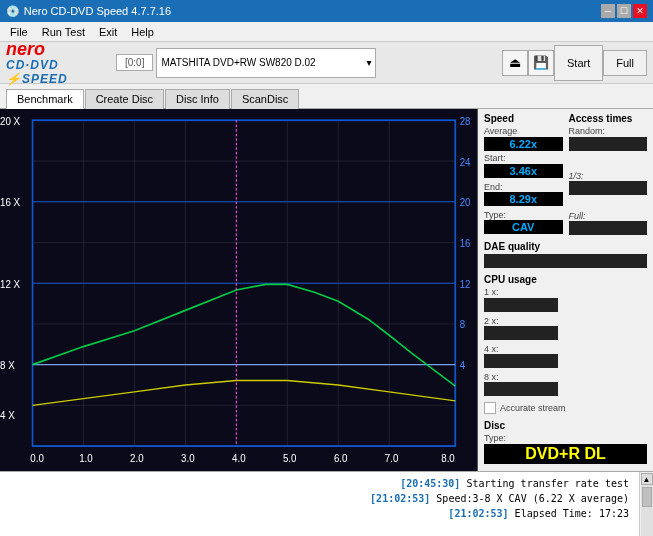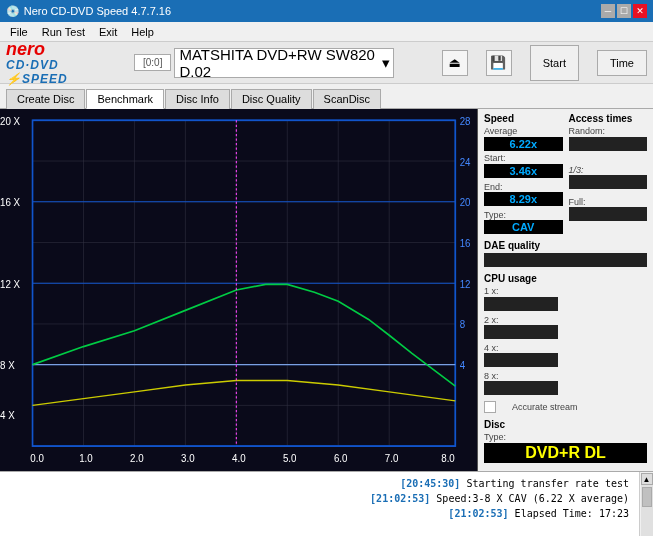--- a/index.html
+++ b/index.html
@@ -64,21 +64,21 @@
       font-size: 11px;
     }
 
     
     .toolbar {
       background: #e8e8e8;
       height: 42px;
       display: flex;
       align-items: center;
       padding: 0 6px;
-      gap: 18px;
+      gap: 0;
       border-bottom: 1px solid #ccc;
     }
     .logo-area {
       display: flex;
       flex-direction: column;
       align-items: flex-start;
       width: 110px;
     }
     .logo-nero {
       font-size: 18px;
@@ -107,21 +107,21 @@
       padding: 2px 8px;
       font-size: 10px;
       color: #555;
       min-width: 24px;
       text-align: center;
     }
     .drive-combo {
       background: #fff;
       border: 1px solid #aaa;
       padding: 2px 4px;
-      font-size: 15px;
+      font-size: 10px;
       flex: 1;
       max-width: 220px;
       height: 30px;
       display: flex;
       align-items: center;
       justify-content: space-between;
       cursor: pointer;
     }
     .toolbar-icon-btn {
       width: 26px;
@@ -226,21 +226,21 @@
     .panel-sub-label {
       font-size: 9px;
       color: #444;
       margin-bottom: 1px;
     }
 
     
     .checkbox-row {
       display: flex;
       align-items: center;
-      gap: 16px;
+      gap: 4px;
     }
     .checkbox-box {
       width: 12px;
       height: 12px;
       border: 1px solid #aaa;
       background: #fff;
     }
 
     
     .disc-type-value {
@@ -352,28 +352,27 @@
   <div class="drive-selector">
     <div class="drive-label">[0:0]</div>
     <div class="drive-combo">
       <span>MATSHITA DVD+RW SW820 D.02</span>
       <span>▾</span>
     </div>
   </div>
   <div class="toolbar-icon-btn" title="Eject">⏏</div>
   <div class="toolbar-icon-btn" title="Save">💾</div>
   <button class="btn-start">Start</button>
-  <button class="btn-exit">Time</button>
+  <button class="btn-exit">Full</button>
 </div>
 
 <div class="tabs">
+  <div class="tab active"><span>Benchmark</span></div>
   <div class="tab"><span>Create Disc</span></div>
-  <div class="tab active"><span>Benchmark</span></div>
   <div class="tab"><span>Disc Info</span></div>
-  <div class="tab"><span>Disc Quality</span></div>
   <div class="tab"><span>ScanDisc</span></div>
 </div>
 
 <div class="main-content">
 
   <div class="chart-area">
     <svg class="chart-svg" viewBox="0 0 440 320" preserveAspectRatio="none">
 
       <rect width="440" height="320" fill="#0a0a1a"></rect>
 
@@ -460,25 +459,25 @@
         <div style="margin-top:2px;">
           <span class="panel-sub-label">Type:</span>
         </div>
         <div class="panel-value-box">CAV</div>
       </div>
 
       <div class="col-half">
         <div class="panel-section-title">Access times</div>
         <div class="panel-sub-label">Random:</div>
         <div class="panel-value-box empty">&nbsp;</div>
-        <div style="margin-top:12px;font-style:italic;">
+        <div style="margin-top:18px;font-style:italic;">
           <span class="panel-sub-label">1/3:</span>
         </div>
         <div class="panel-value-box empty">&nbsp;</div>
-        <div style="margin-top:6px;">
+        <div style="margin-top:14px;font-style:italic;">
           <span class="panel-sub-label">Full:</span>
         </div>
         <div class="panel-value-box empty">&nbsp;</div>
       </div>
     </div>
 
     <div style="margin-bottom:4px;">
       <div class="panel-section-title">DAE quality</div>
       <div class="panel-value-box empty" style="width:100%; height:14px;">&nbsp;</div>
     </div>

